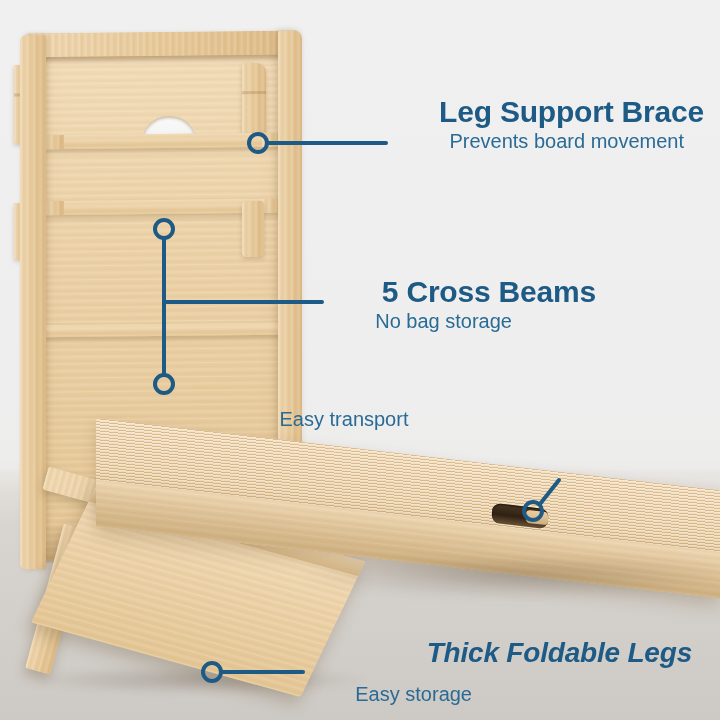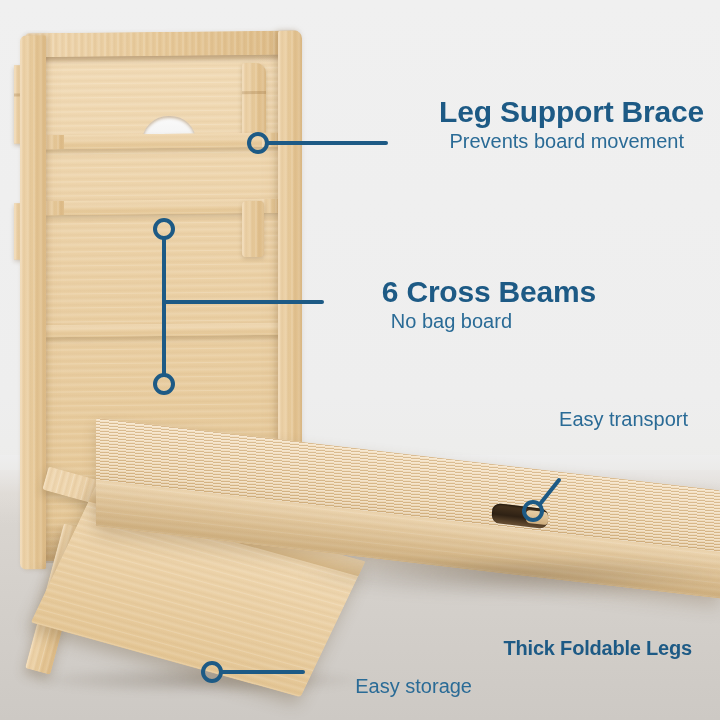--- a/index.html
+++ b/index.html
@@ -214,24 +214,24 @@
   #callout-leg-support-brace{left:0;top:96px;width:704px;text-align:right;}
   #callout-leg-support-brace .title{font-size:30px;letter-spacing:-0.2px;}
   #callout-leg-support-brace .sub{font-size:20px;margin-top:3px;padding-right:20px;}
 
   #callout-cross-beams{left:0;top:276px;width:700px;text-align:right;}
   #callout-cross-beams .title{font-size:30px;letter-spacing:-0.2px;padding-right:104px;}
   #callout-cross-beams .sub{font-size:20px;margin-top:3px;padding-right:188px;}
 
   #callout-carrying-handles{left:0;top:406px;width:704px;text-align:right;}
   #callout-carrying-handles .title{font-size:27px;letter-spacing:-0.2px;}
-  #callout-carrying-handles .sub{font-size:20px;margin-top:2px;padding-right:16px;}
+  #callout-carrying-handles .sub{font-size:20px;margin-top:2px;padding-right:16px;text-align:center;}
 
   #callout-foldable-legs{left:0;top:638px;width:700px;text-align:right;}
-  #callout-foldable-legs .title{font-size:20px;letter-spacing:-0.2px;padding-right:8px;}
+  #callout-foldable-legs .title{font-size:28px;letter-spacing:-0.2px;padding-right:8px;font-style:italic;}
   #callout-foldable-legs .sub{font-size:20px;margin-top:16px;padding-right:228px;}
 </style>
 </head>
 <body>
 
 <div id="stage">
 
   <div class="floor"></div>
   <div class="floor-haze"></div>
 
@@ -309,22 +309,22 @@
       <line x1="222" y1="672" x2="303" y2="672"></line>
     </g>
   </svg>
 
   <div class="callout" id="callout-leg-support-brace">
     <div class="title">Leg Support Brace</div>
     <div class="sub">Prevents board movement</div>
   </div>
 
   <div class="callout" id="callout-cross-beams">
-    <div class="title">6 Cross Beams</div>
-    <div class="sub">No bag board</div>
+    <div class="title">5 Cross Beams</div>
+    <div class="sub">No bag storage</div>
   </div>
 
   <div class="callout" id="callout-carrying-handles">
     <div class="sub">Easy transport</div>
   </div>
 
   <div class="callout" id="callout-foldable-legs">
     <div class="title">Thick Foldable Legs</div>
     <div class="sub">Easy storage</div>
   </div>

